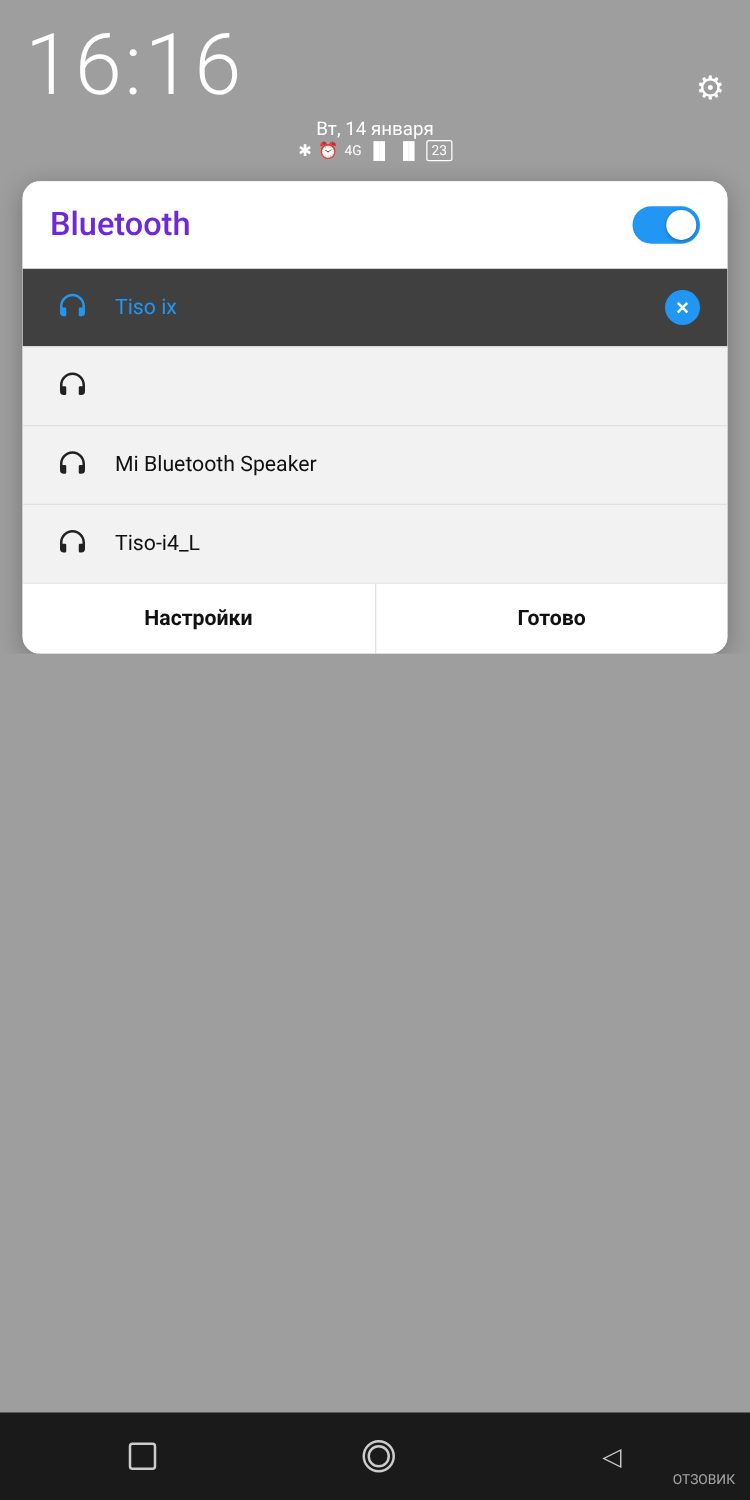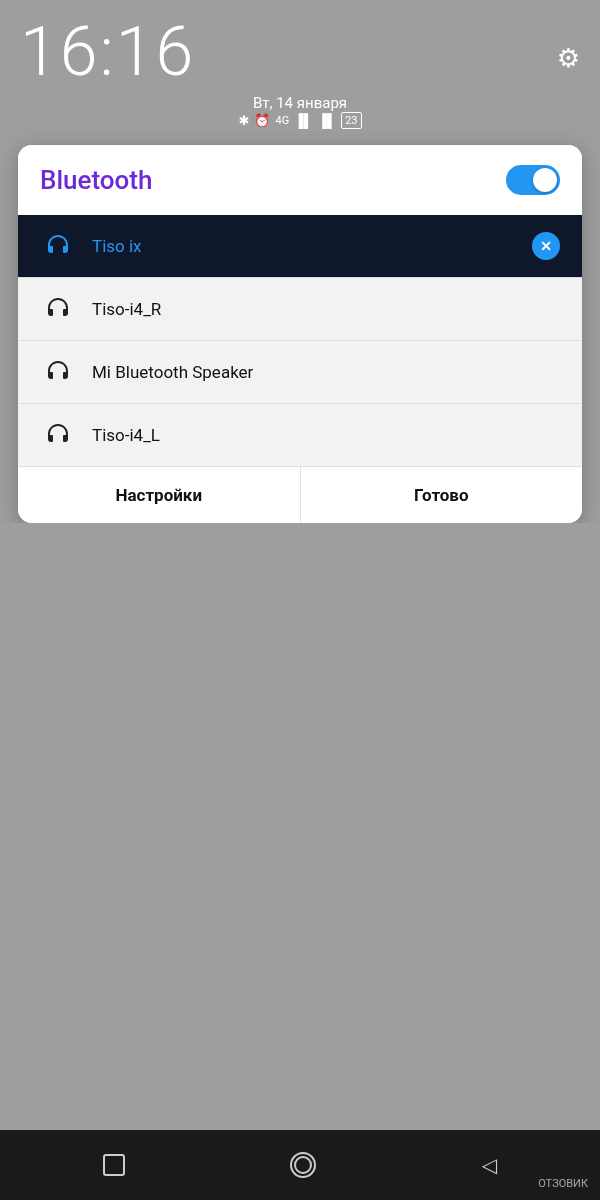--- a/index.html
+++ b/index.html
@@ -10,21 +10,21 @@
       background: #9e9e9e;
       font-family: 'Roboto', Arial, sans-serif;
       position: relative;
       overflow: hidden;
     }
 
     
     .status-bar {
       display: flex;
       justify-content: space-between;
-      align-items: center;
+      align-items: flex-end;
       padding: 18px 20px 8px 20px;
     }
 
     .time {
       font-size: 68px;
       color: #fff;
       font-weight: 300;
       letter-spacing: 2px;
       line-height: 1;
     }
@@ -116,21 +116,21 @@
 
     .device-item {
       display: flex;
       align-items: center;
       padding: 16px 22px;
       border-bottom: none;
       position: relative;
     }
 
     .device-item.connected {
-      background: #0f172a;
+      background: #404040;
     }
 
     .headphone-icon {
       font-size: 26px;
       color: #222;
       margin-right: 16px;
       display: flex;
       align-items: center;
       justify-content: center;
       width: 36px;
@@ -299,23 +299,20 @@
       </div>
       <div class="close-btn">✕</div>
     </div>
 
     <div class="device-item">
       <div class="headphone-icon">
         <svg class="hp-svg" viewBox="0 0 30 30" fill="#222" xmlns="http://www.w3.org/2000/svg">
           <path d="M15 4C9.477 4 5 8.477 5 14v5a3 3 0 003 3h1a1 1 0 001-1v-5a1 1 0 00-1-1H7v-1c0-4.418 3.582-8 8-8s8 3.582 8 8v1h-2a1 1 0 00-1 1v5a1 1 0 001 1h1a3 3 0 003-3v-5c0-5.523-4.477-10-10-10z"></path>
         </svg>
       </div>
-      <div class="device-info">
-        <div class="device-name">Tiso-i4_R</div>
-      </div>
     </div>
 
     <div class="device-item">
       <div class="headphone-icon">
         <svg class="hp-svg" viewBox="0 0 30 30" fill="#222" xmlns="http://www.w3.org/2000/svg">
           <path d="M15 4C9.477 4 5 8.477 5 14v5a3 3 0 003 3h1a1 1 0 001-1v-5a1 1 0 00-1-1H7v-1c0-4.418 3.582-8 8-8s8 3.582 8 8v1h-2a1 1 0 00-1 1v5a1 1 0 001 1h1a3 3 0 003-3v-5c0-5.523-4.477-10-10-10z"></path>
         </svg>
       </div>
       <div class="device-info">
         <div class="device-name">Mi Bluetooth Speaker</div>

